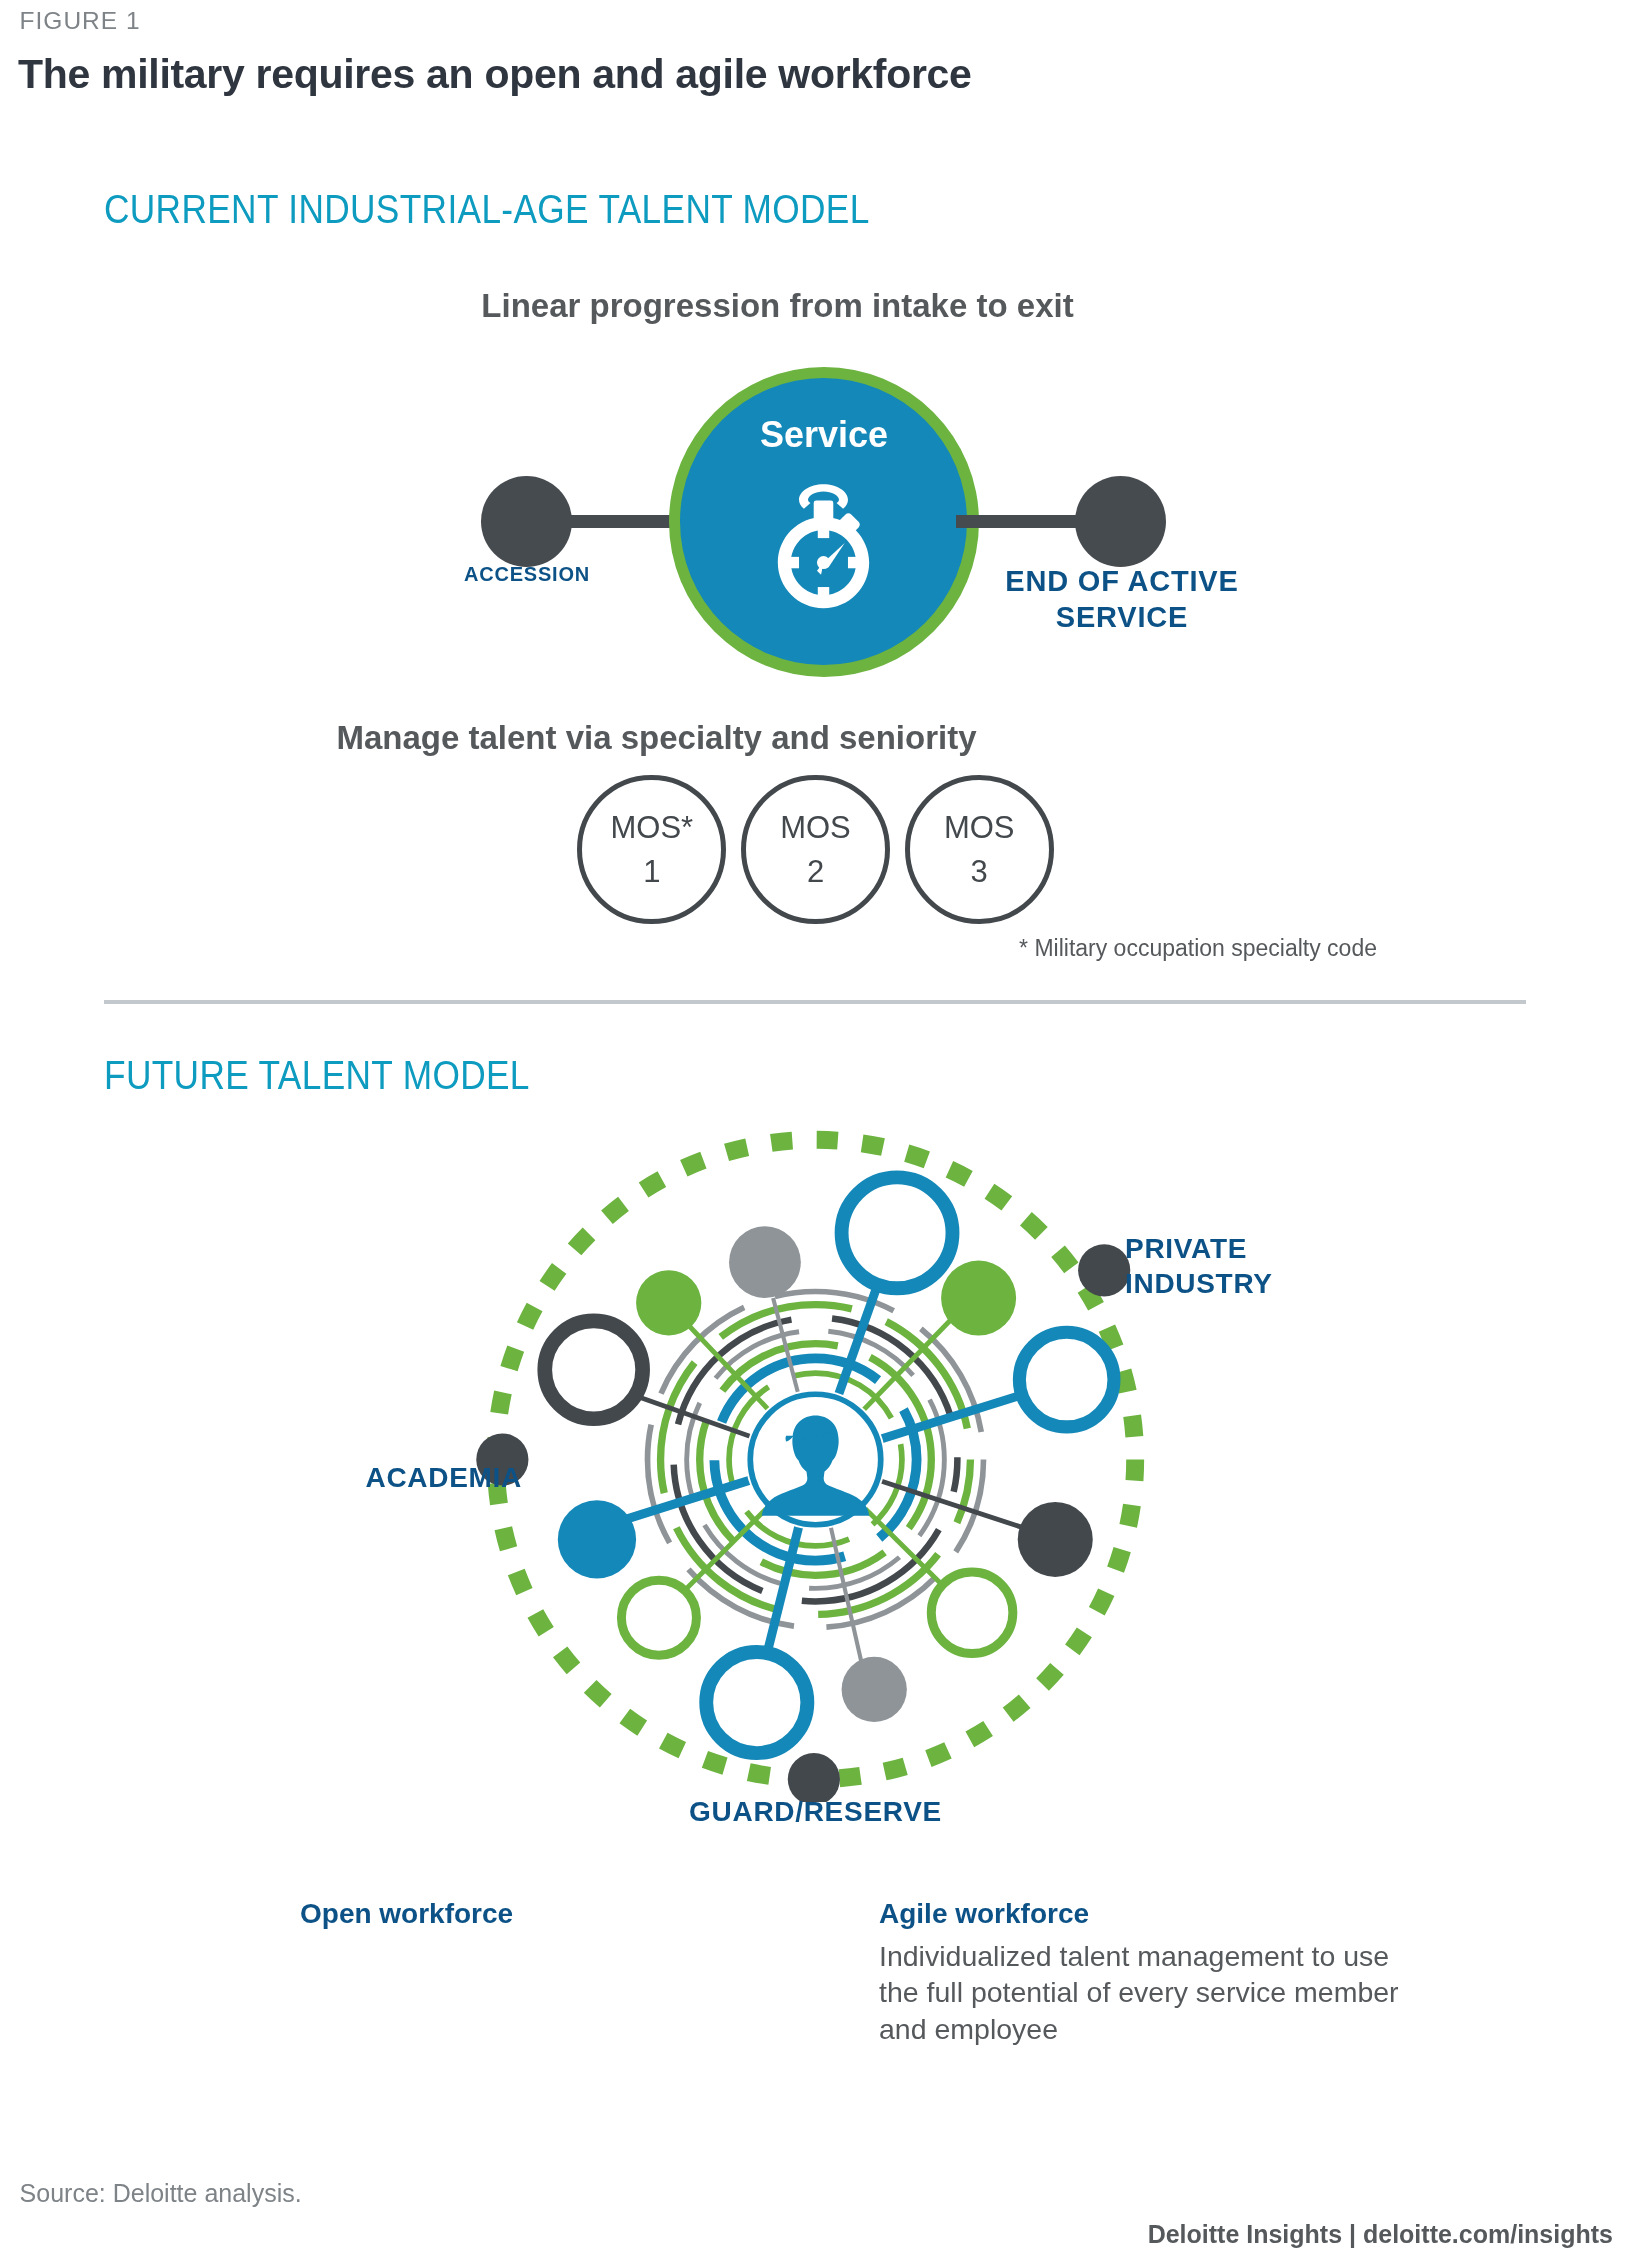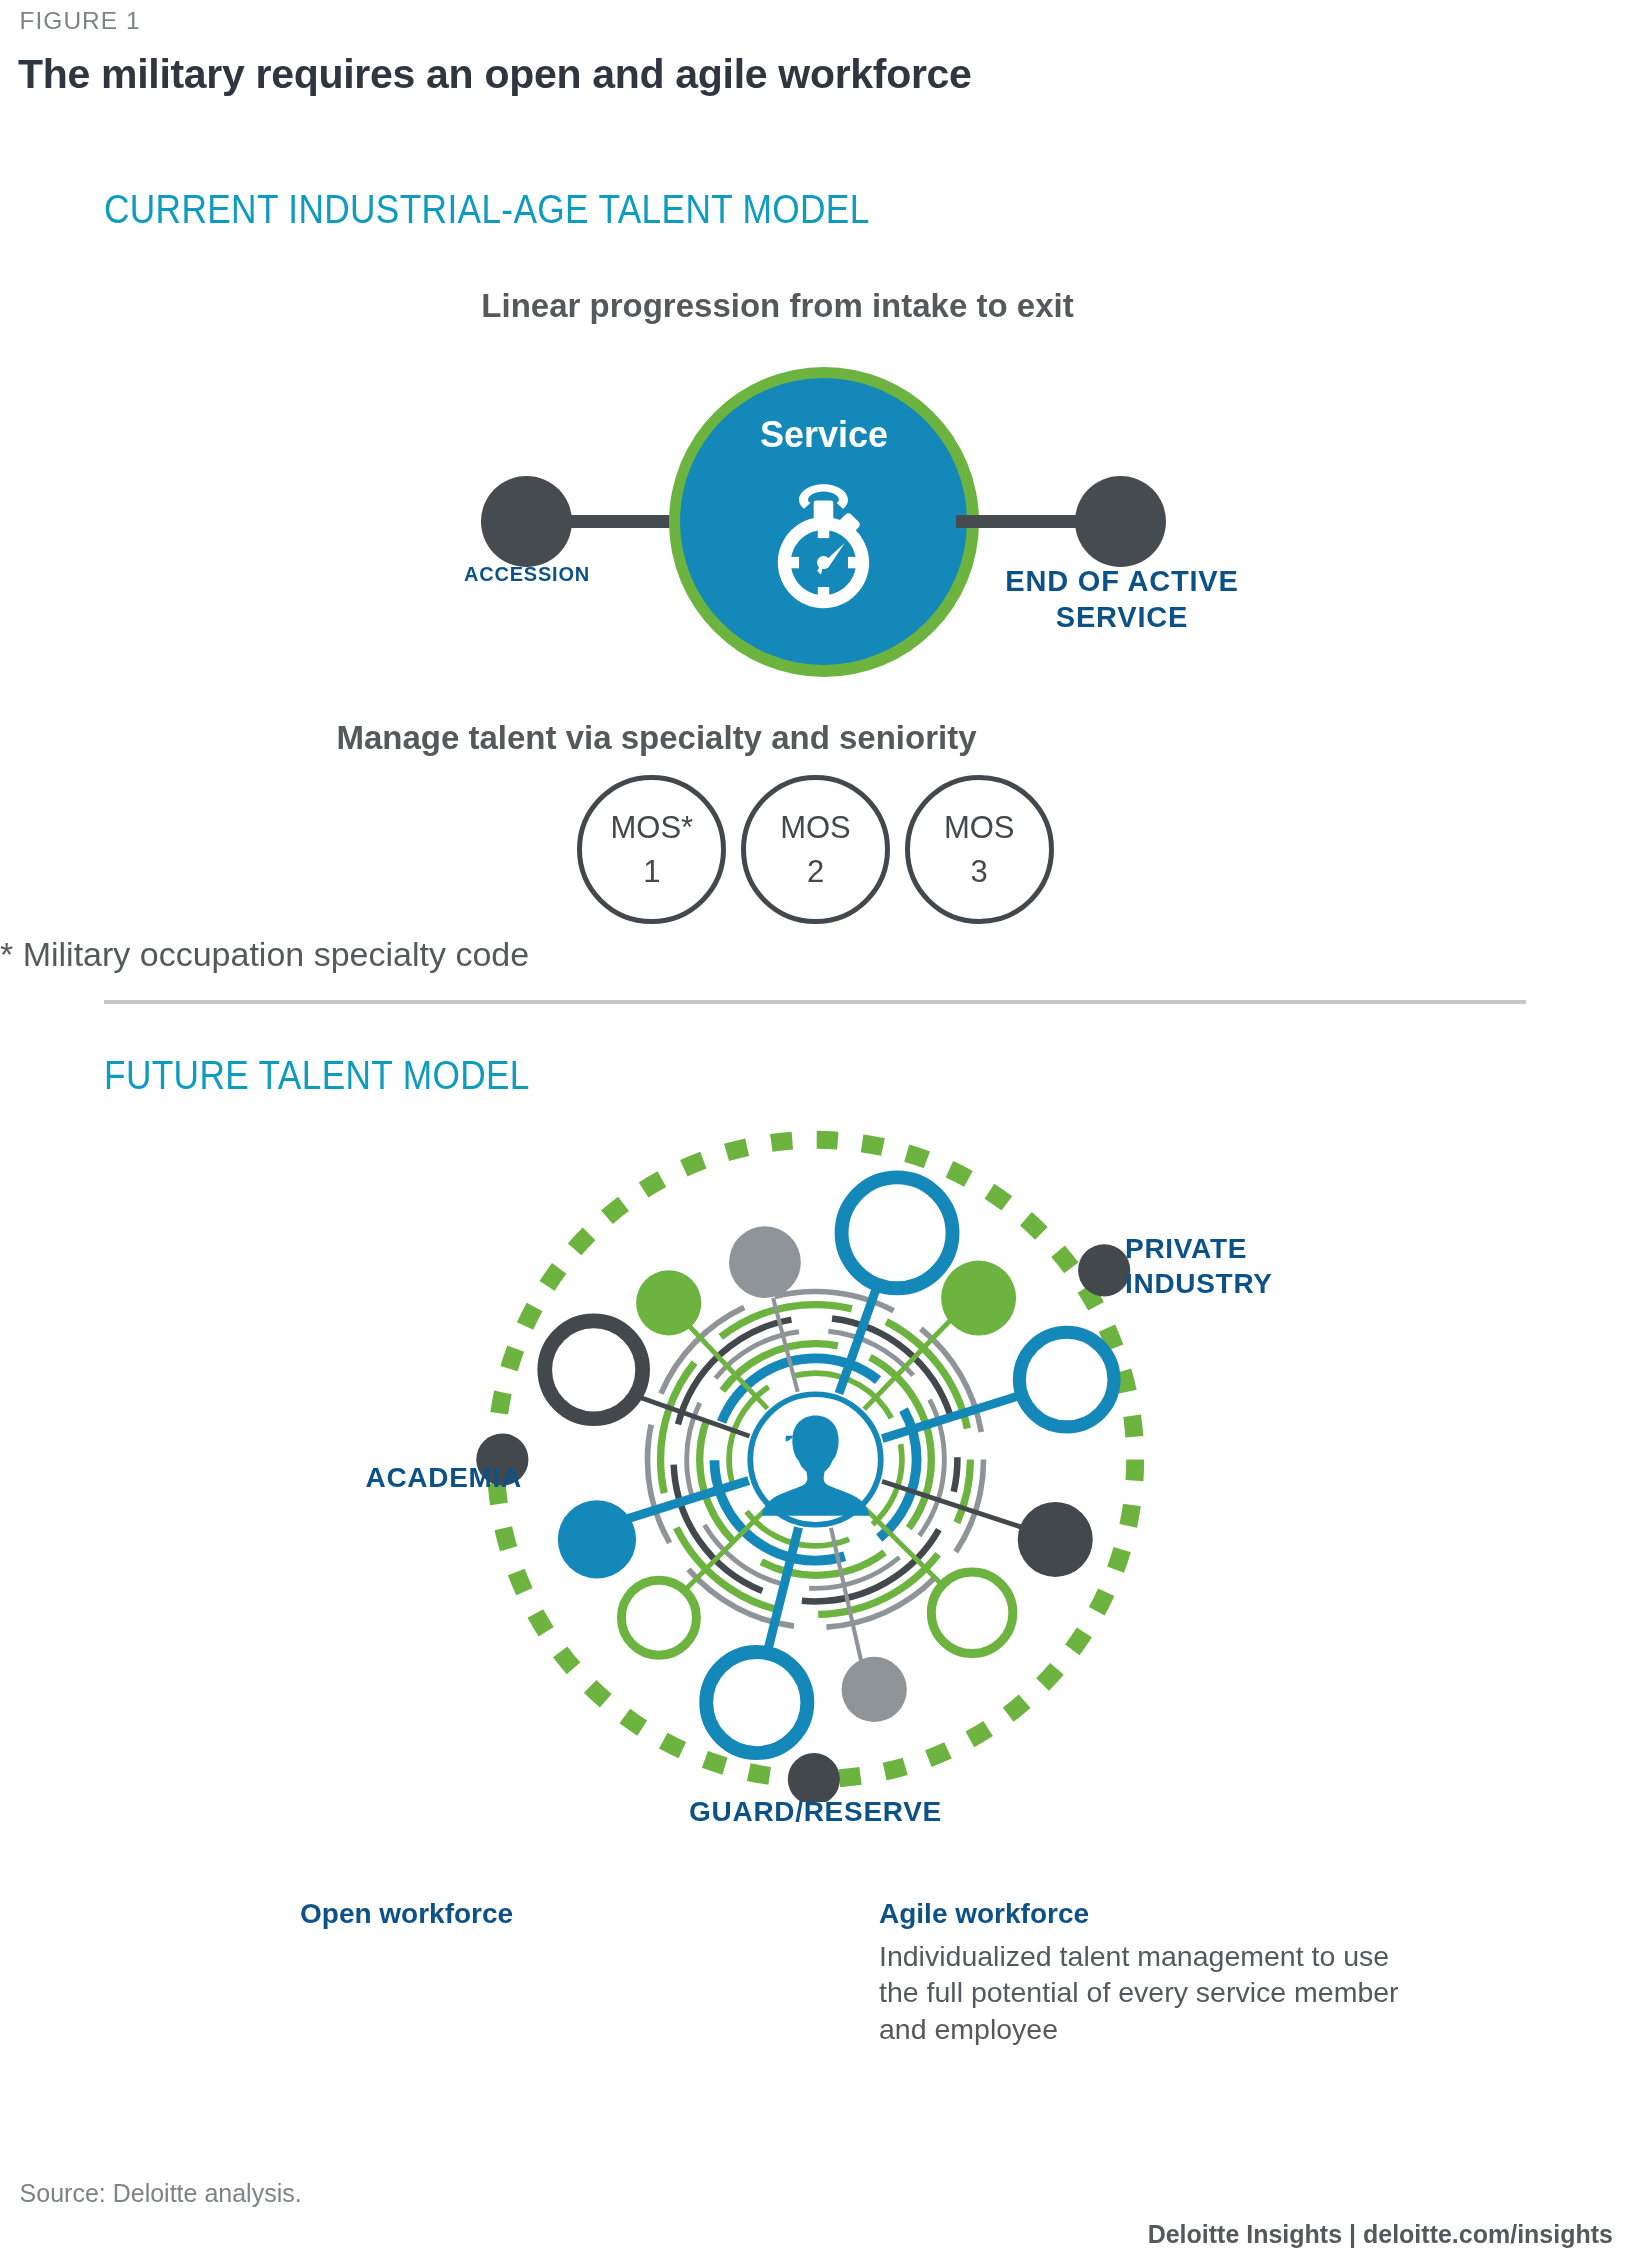--- a/index.html
+++ b/index.html
@@ -85,22 +85,22 @@
     left:0;top:775px;width:1631px;display:flex;justify-content:center;gap:14.7px;
   }
   .mos-circle{
     width:139px;height:139px;border-radius:50%;
     border:5.7px solid #43484d;background:#ffffff;
     display:flex;flex-direction:column;align-items:center;justify-content:center;
     color:#43484d;font-size:31px;line-height:1.08;gap:11px;
   }
   .mos-sub{font-size:31px;}
   #mos-footnote{
-    left:0;top:935px;width:1377px;text-align:left;
-    font-size:34px;color:#56595c;
+    left:0;top:935px;width:1377px;text-align:right;
+    font-size:23px;color:#56595c;
   }
 
   
   #network-wrap{left:473px;top:1117px;width:685px;height:685px;}
   #network-svg{display:block;width:685px;height:685px;}
 
   .net-label{
     font-size:28px;font-weight:bold;color:#0d5287;letter-spacing:0.7px;line-height:1.25;
   }
   #label-private{left:1125px;top:1231px;width:245px;}

